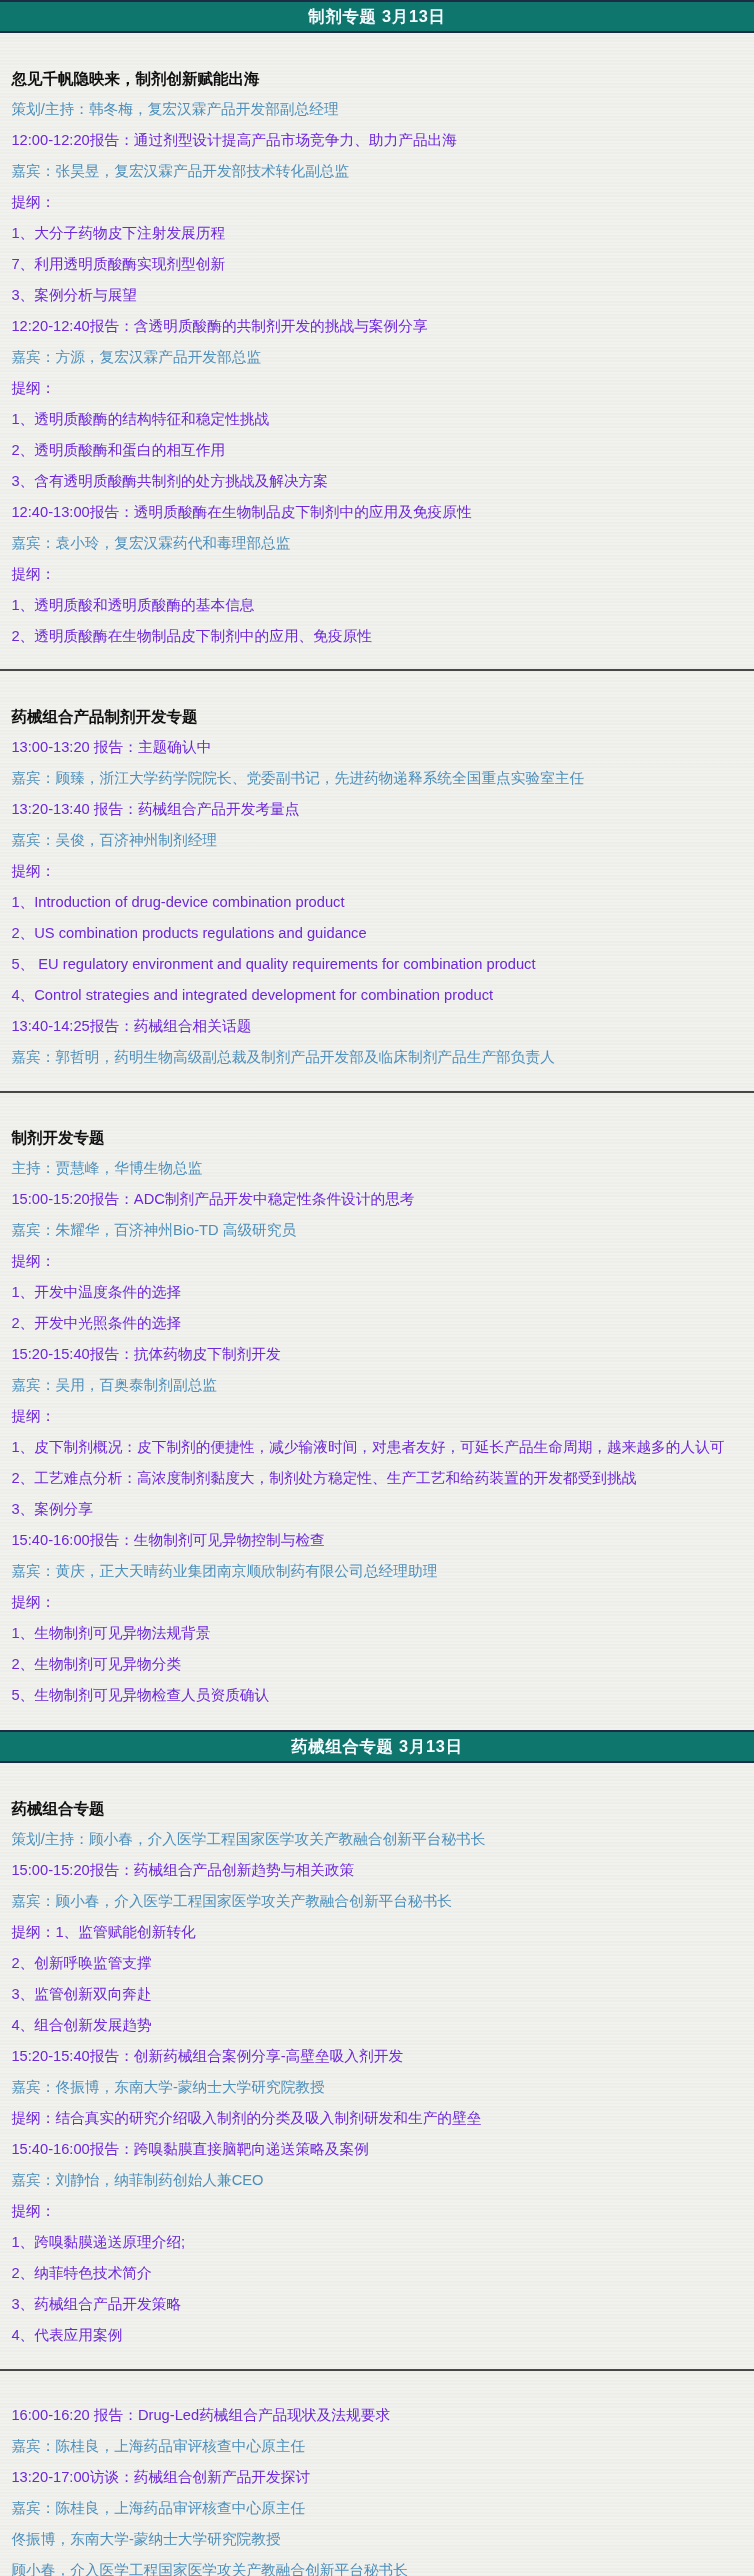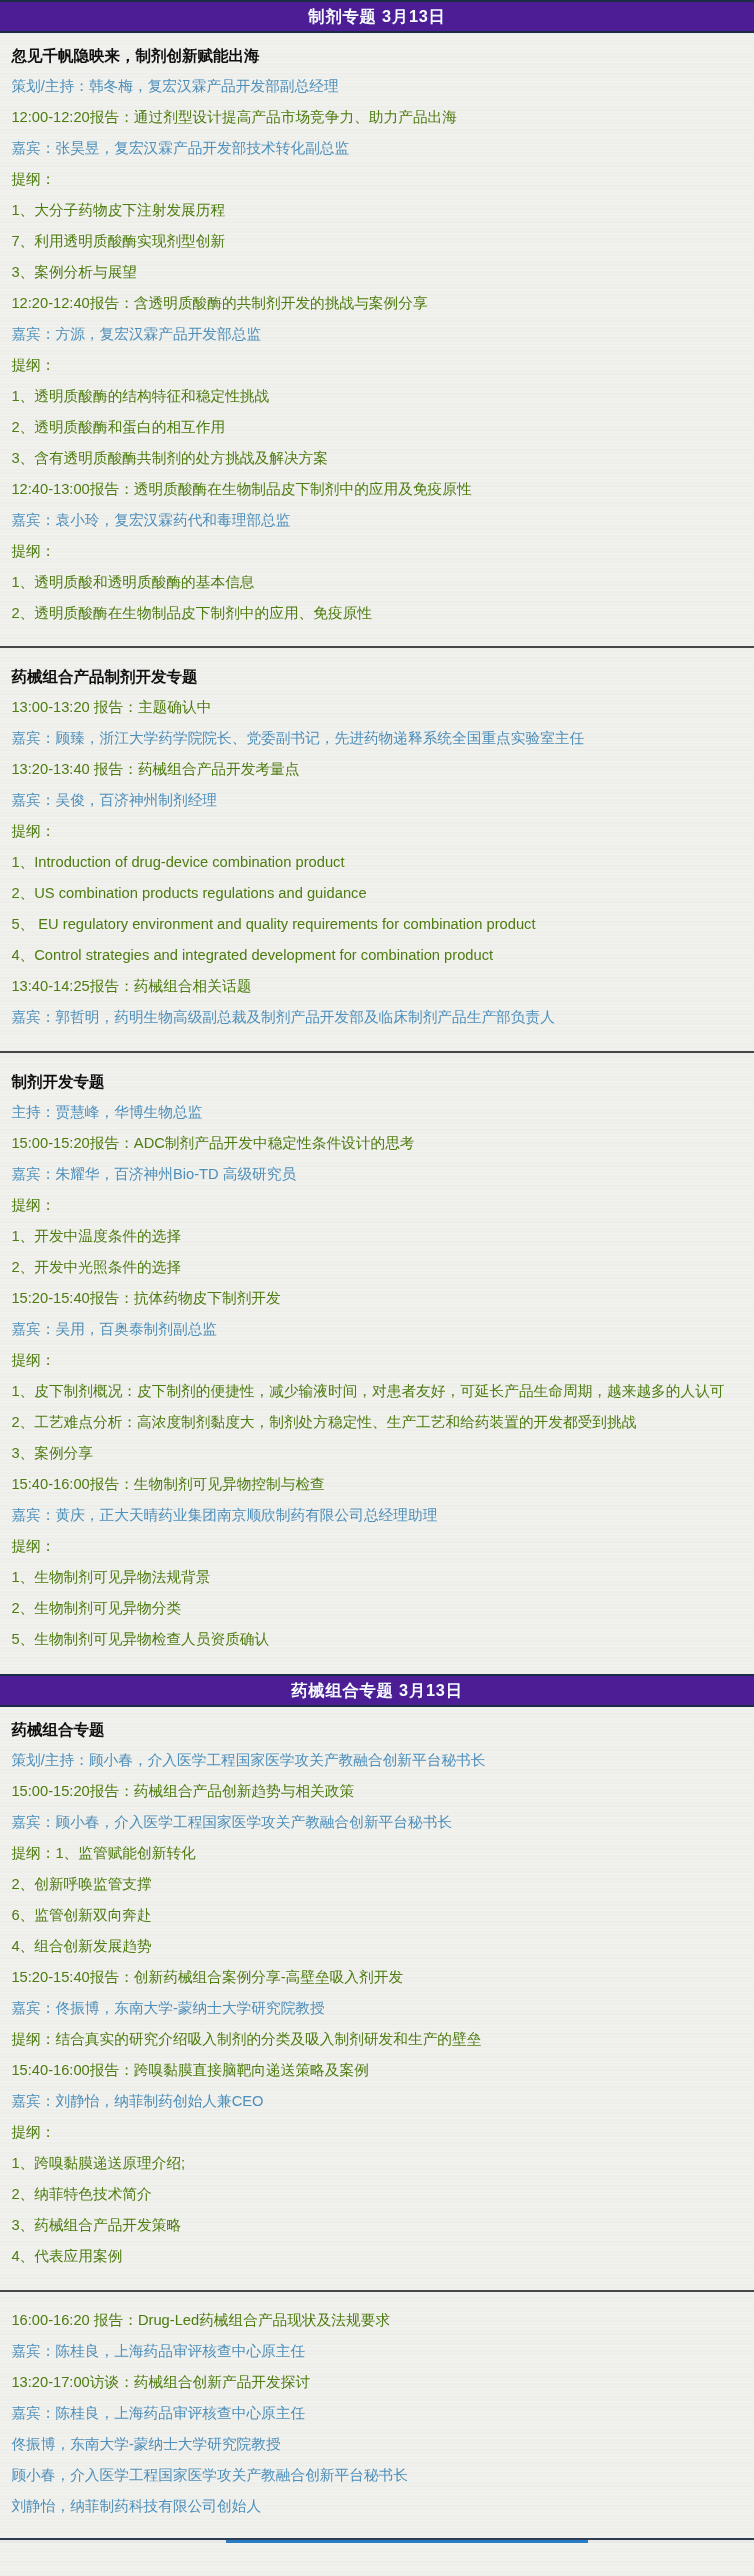--- a/index.html
+++ b/index.html
@@ -9,39 +9,39 @@
     background: #f1f1ee;
     background-image: repeating-linear-gradient(0deg, rgba(0,0,0,0.015) 0 1.6px, rgba(255,255,255,0.02) 1.6px 3.3px);
     font-family: "Liberation Sans", "DejaVu Sans", sans-serif;
     color: #2b2b2b;
     box-sizing: border-box;
   }
   #doc { width: 754px; }
   .banner {
     border-top: 2.4px solid #1c2c45;
     border-bottom: 2.4px solid #1c2c45;
-    background: #4c1d95;
+    background: #0f766e;
     height: 29px;
     line-height: 29px;
     text-align: center;
     color: #f4fbff;
     font-weight: bold;
     font-size: 16.3px;
     letter-spacing: 0.8px;
   }
   .banner:not(:first-child) { margin-top: 14px; }
-  .rows { padding: 6.5px 11.4px 4.9px 11.4px; }
+  .rows { padding: 6.5px 11.4px 4.9px 11.4px; margin-top: 23px; }
   .row {
     font-size: 14.7px;
     line-height: 31px;
     white-space: normal;
   }
   .row.bold { font-weight: bold; color: #0f0f0f; font-size: 15.5px; }
   .row.blue { color: #4d8fba; }
-  .row.black { color: #4d7c0f; }
+  .row.black { color: #6d28d9; }
   .divider {
     border: none;
     border-top: 2.4px solid #474747;
     margin: 13px 0 6.5px 0;
     height: 0;
   }
   .page-bottom {
     margin-top: 11.4px;
     border-top: 2.4px solid #2e3c52;
     height: 3.3px;
@@ -112,21 +112,21 @@
       <div class="row black">5、生物制剂可见异物检查人员资质确认</div>
     </div>
     <div class="banner"><span>药械组合专题 3月13日</span></div>
     <div class="rows">
       <div class="row bold">药械组合专题</div>
       <div class="row blue">策划/主持：顾小春，介入医学工程国家医学攻关产教融合创新平台秘书长</div>
       <div class="row black">15:00-15:20报告：药械组合产品创新趋势与相关政策</div>
       <div class="row blue">嘉宾：顾小春，介入医学工程国家医学攻关产教融合创新平台秘书长</div>
       <div class="row black">提纲：1、监管赋能创新转化</div>
       <div class="row black">2、创新呼唤监管支撑</div>
-      <div class="row black">6、监管创新双向奔赴</div>
+      <div class="row black">3、监管创新双向奔赴</div>
       <div class="row black">4、组合创新发展趋势</div>
       <div class="row black">15:20-15:40报告：创新药械组合案例分享-高壁垒吸入剂开发</div>
       <div class="row blue">嘉宾：佟振博，东南大学-蒙纳士大学研究院教授</div>
       <div class="row black">提纲：结合真实的研究介绍吸入制剂的分类及吸入制剂研发和生产的壁垒</div>
       <div class="row black">15:40-16:00报告：跨嗅黏膜直接脑靶向递送策略及案例</div>
       <div class="row blue">嘉宾：刘静怡，纳菲制药创始人兼CEO</div>
       <div class="row black">提纲：</div>
       <div class="row black">1、跨嗅黏膜递送原理介绍;</div>
       <div class="row black">2、纳菲特色技术简介</div>
       <div class="row black">3、药械组合产品开发策略</div>

